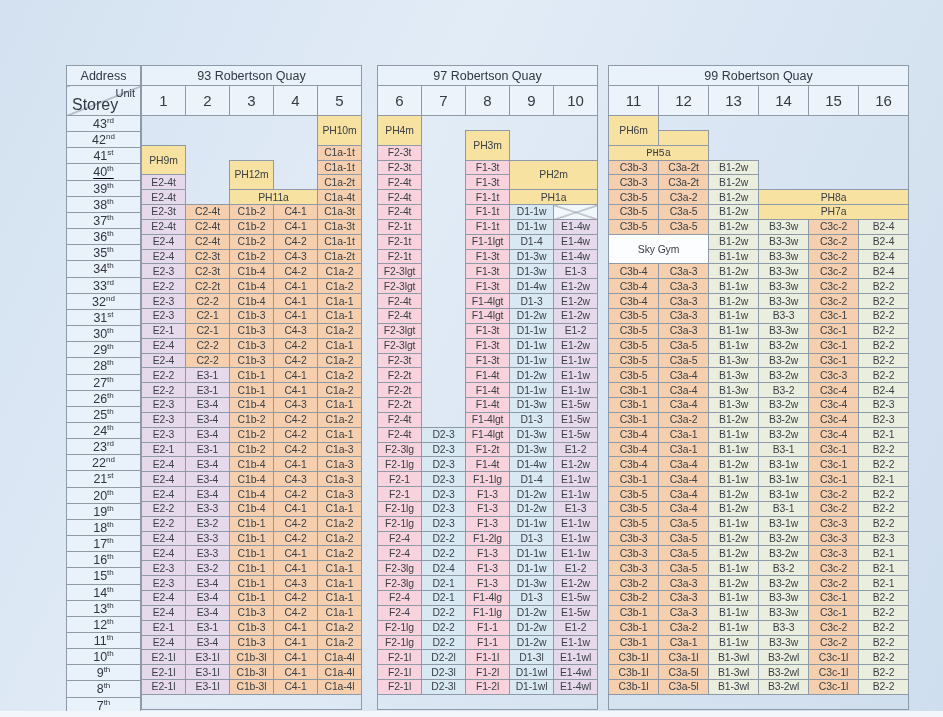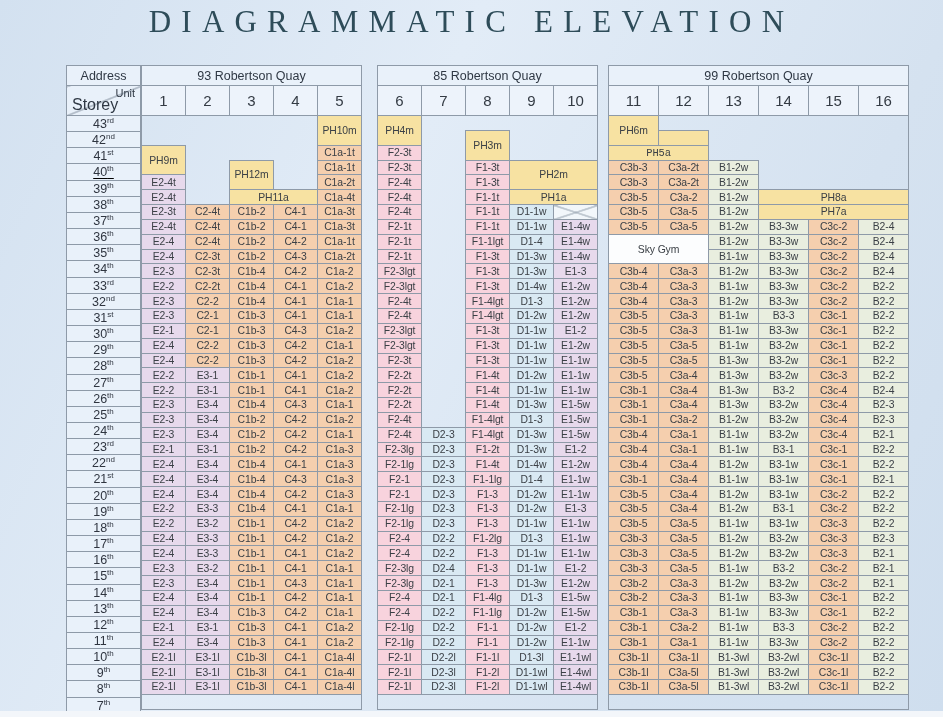--- a/index.html
+++ b/index.html
@@ -30,21 +30,20 @@
                         linear-gradient(to bottom right,transparent 47%,#9aa6b2 49%,#9aa6b2 51%,transparent 53%);}
   th.corner{background:#e9f1fa;border:1px solid #8e9aa8;position:relative;height:29px;
             background-image:linear-gradient(to bottom right,transparent 48.6%,#8e9aa8 49.6%,#8e9aa8 50.6%,transparent 51.6%);}
   .corner-unit{position:absolute;top:1px;right:5px;font-size:11px;font-weight:normal;color:#2f3844;margin-left:19px;}
   .corner-storey{position:absolute;bottom:1px;left:5px;font-size:16px;font-weight:normal;color:#2f3844;}
 </style>
 </head>
 <body>
 
 <div class="page">
-  <div class="title">DIAGRAMMATIC ELEVATION</div>
   <div class="board">
     <table class="storeys" style="width: 75px;">
       <thead>
         <tr style="height:19px">
           <th class="hname">Address</th>
         </tr>
         <tr>
           <th class="corner">
             <span class="corner-unit">Unit</span>
             <span class="corner-storey">Storey</span>
@@ -467,21 +466,21 @@
         <table class="sec2" style="width: 220px;">
           <colgroup>
             <col style="width: 44px;">
             <col style="width: 44px;">
             <col style="width: 44px;">
             <col style="width: 44px;">
             <col style="width: 44px;">
           </colgroup>
           <thead>
             <tr style="height: 19px;">
-              <th class="hname" colspan="5">85 Robertson Quay</th>
+              <th class="hname" colspan="5">97 Robertson Quay</th>
             </tr>
             <tr style="height: 29px;">
               <th class="unitnum">6</th>
               <th class="unitnum">7</th>
               <th class="unitnum">8</th>
               <th class="unitnum">9</th>
               <th class="unitnum">10</th>
             </tr>
           </thead>
           <tbody>

